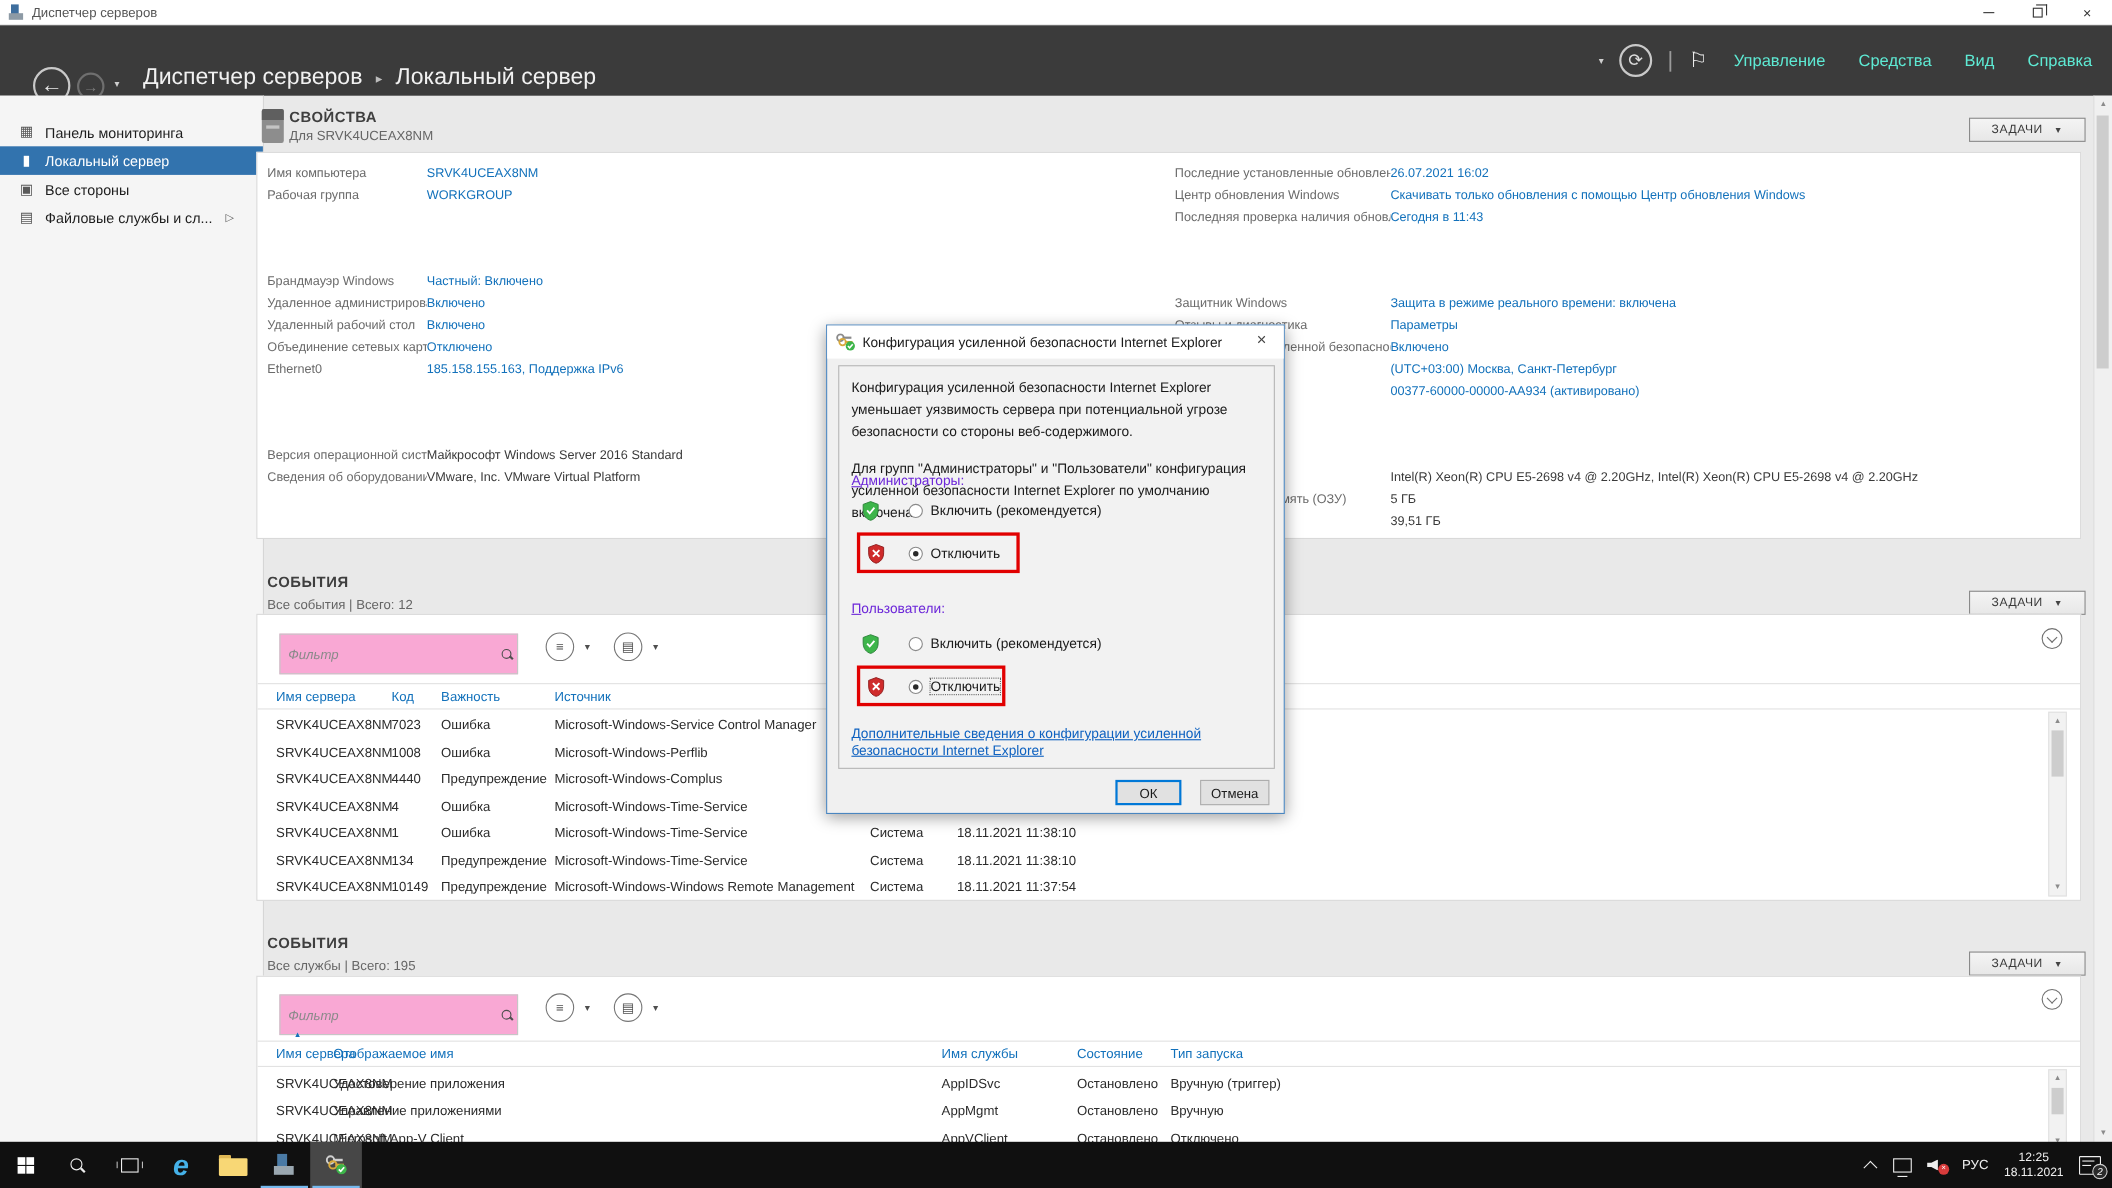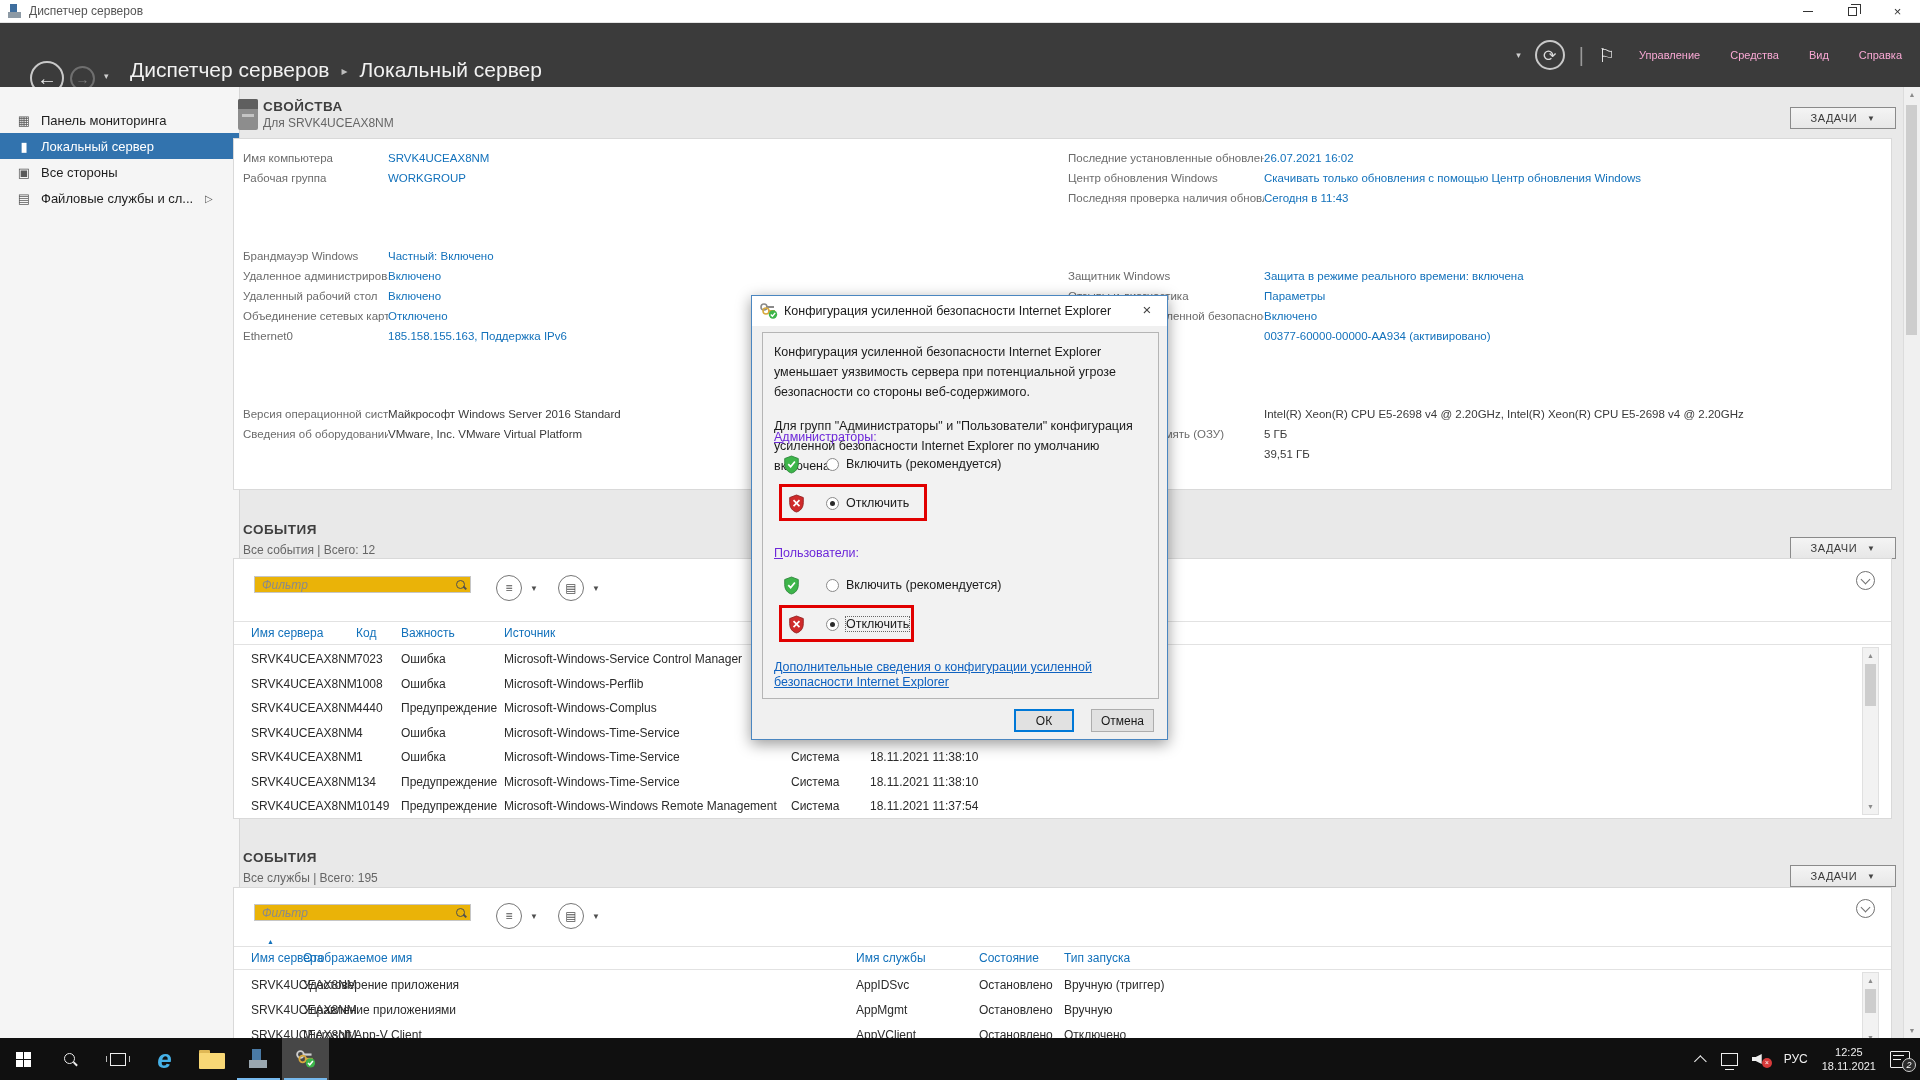--- a/index.html
+++ b/index.html
@@ -27,21 +27,21 @@
   .nav-caret { position:absolute; left:104px; top:48px; color:#cfcfcf; font-size:9px; }
   .breadcrumb { position:absolute; left:130px; top:30px; height:34px; display:flex; align-items:center; gap:12px; }
   .breadcrumb .crumb { font-size:21px; color:#f1f1f1; }
   .breadcrumb .sep { font-size:12px; color:#bdbdbd; padding-top:2px; }
   .header-right { position:absolute; right:8px; top:0; height:64px; display:flex; align-items:center; }
   .hdr-caret { color:#cfcfcf; font-size:9px; margin-right:14px; }
   .hdr-refresh { width:30px; height:30px; border:2px solid #c9c9c9; border-radius:50%; color:#dcdcdc; font-size:16px; display:flex; align-items:center; justify-content:center; margin-right:14px; }
   .hdr-divider { color:#9a9a9a; font-size:20px; margin-right:14px; font-weight:200; }
   .hdr-flag { color:#f0f0f0; font-size:19px; margin-right:24px; }
   .hdr-menu { display:flex; gap:30px; margin-right:10px; }
-  .hdr-menu .menu-item { color:#f9a8d4; font-size:11px; }
+  .hdr-menu .menu-item { color:#5eead4; font-size:15px; }
 
   
   .sidebar { position:absolute; left:0; top:87px; width:240px; bottom:42px; background:#f5f5f5; border-right:1px solid #d6d6d6; }
   .side-list { position:absolute; left:0; top:20px; width:100%; }
   .side-item { height:26px; display:flex; align-items:center; padding-left:16px; font-size:13px; color:#1d1d1d; position:relative; }
   .side-item .s-icon { width:16px; margin-right:9px; font-size:13px; color:#5a5a5a; display:inline-flex; justify-content:center; }
   .side-item.selected { background:#3273ae; color:#ffffff; }
   .side-item.selected .s-icon { color:#ffffff; }
   .side-item .expander { position:absolute; left:205px; font-size:10px; color:#555; }
 
@@ -62,21 +62,21 @@
   .prop-col.right { left:834px; }
   .prop-row { height:20px; display:flex; align-items:center; }
   .prop-row.gap { margin-top:58px; }
   .prop-label { font-size:11.5px; color:#6b6b6b; white-space:nowrap; overflow:hidden; flex:none; }
   .prop-col.left .prop-label { width:145px; }
   .prop-col.right .prop-label { width:196px; }
   .prop-value { font-size:11.5px; color:#3a3a3a; white-space:nowrap; }
   .prop-value.link { color:#1271bb; }
 
   
-  .search-box { position:absolute; left:20px; top:17px; width:217px; height:17px; border:1px solid #c6c6c6; background:#eab308; display:flex; align-items:center;gap:32px; }
+  .search-box { position:absolute; left:20px; top:17px; width:217px; height:37px; border:1px solid #c6c6c6; background:#f9a8d4; display:flex; align-items:center;gap:32px; }
   .search-box input { border:none; outline:none; flex:1; height:100%; font-size:12px; font-style:italic; color:#444; padding:0 4px 0 7px; font-family:inherit; background:transparent; }
   .search-box input::placeholder { color:#8a8a8a; font-style:italic; }
   .mag { width:11px; height:11px; position:relative; margin-right:8px; flex:none; }
   .mag::before { content:''; position:absolute; left:1px; top:1px; width:7px; height:7px; border:1.5px solid #4f4f4f; border-radius:50%; }
   .mag::after { content:''; position:absolute; left:8px; top:8px; width:4px; height:1.5px; background:#4f4f4f; transform:rotate(45deg); }
   .round-btn { position:absolute; width:26px; height:26px; border:1px solid #767676; border-radius:50%; display:flex; align-items:center; justify-content:center; font-size:12px; color:#4f4f4f; background:#fff; }
   .tool-caret { position:absolute; font-size:8px; color:#4f4f4f; }
   .grid-head { position:absolute; left:0; width:100%; height:24px; border-top:1px solid #e2e2e2; border-bottom:1px solid #e2e2e2; }
   .col-h { position:absolute; top:4px; font-size:12px; color:#1271bb; white-space:nowrap; }
   .sort-asc { position:absolute; font-size:7px; color:#1271bb; }
@@ -326,20 +326,24 @@
         <div class="prop-row">
           <span class="prop-label">Отзывы и диагностика</span>
           <span class="prop-value link">Параметры</span>
         </div>
 
         <div class="prop-row">
           <span class="prop-label">Конфигурация усиленной безопасности Internet Explorer</span>
           <span class="prop-value link">Включено</span>
         </div>
 
+        <div class="prop-row">
+          <span class="prop-label"></span>
+          <span class="prop-value link">(UTC+03:00) Москва, Санкт-Петербург</span>
+        </div>
 
         <div class="prop-row">
           <span class="prop-label"></span>
           <span class="prop-value link">00377-60000-00000-AA934 (активировано)</span>
         </div>
 
         <div class="prop-row gap">
           <span class="prop-label"></span>
           <span class="prop-value">Intel(R) Xeon(R) CPU E5-2698 v4 @ 2.20GHz, Intel(R) Xeon(R) CPU E5-2698 v4 @ 2.20GHz</span>
         </div>

